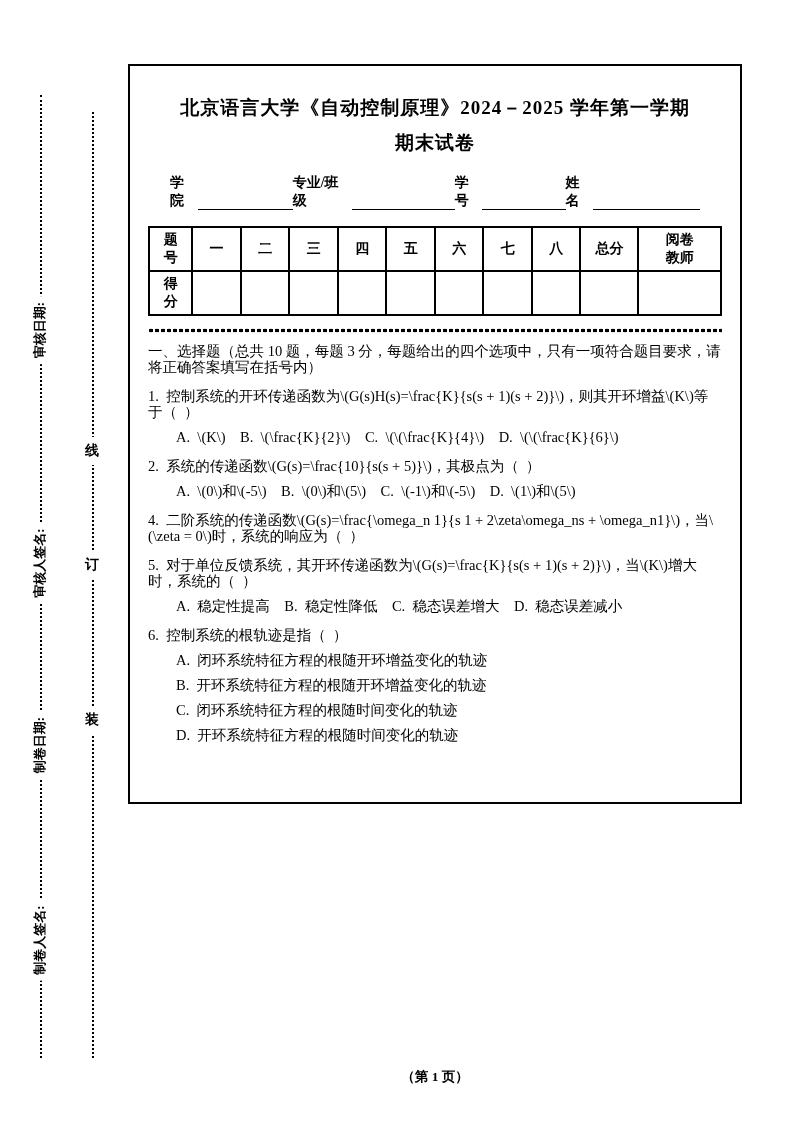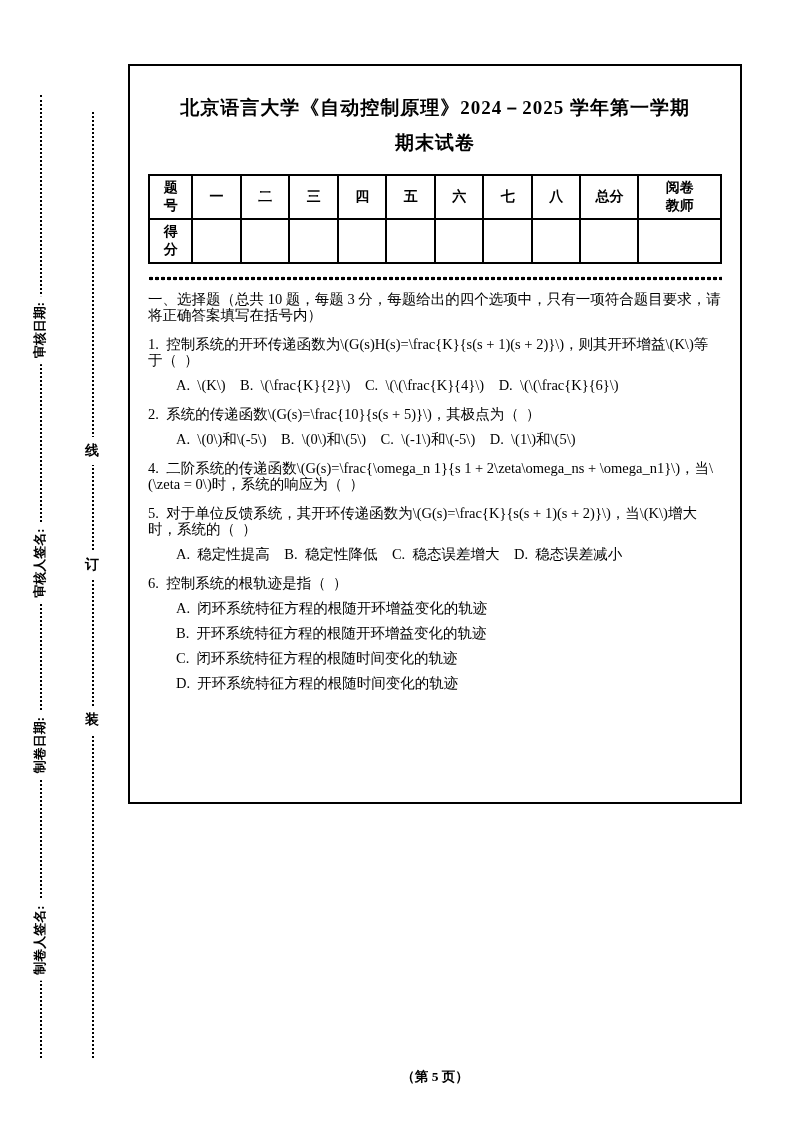--- a/index.html
+++ b/index.html
@@ -73,20 +73,38 @@
 
   <div class="bind-char" style="left:92px; top:451px;">线</div>
   <div class="bind-char" style="left:92px; top:565px;">订</div>
   <div class="bind-char" style="left:92px; top:720px;">装</div>
 </div>
 
 <div class="frame">
 
   <div class="title">北京语言大学《自动控制原理》2024－2025 学年第一学期期末试卷</div>
 
+  <div class="form-row">
+    <div class="form-field">
+      <span>学院</span>
+      <span class="blank" style="width:96px;"></span>
+    </div>
+    <div class="form-field">
+      <span>专业/班级</span>
+      <span class="blank" style="width:104px;"></span>
+    </div>
+    <div class="form-field">
+      <span>学号</span>
+      <span class="blank" style="width:84px;"></span>
+    </div>
+    <div class="form-field">
+      <span>姓名</span>
+      <span class="blank" style="width:108px;"></span>
+    </div>
+  </div>
 
   <table class="score">
     <tbody>
       <tr id="score-header-row">
           <td style="width: 42px;">题
 号</td>
           <td style="width: 47px;">一</td>
           <td style="width: 47px;">二</td>
           <td style="width: 47px;">三</td>
           <td style="width: 47px;">四</td>
@@ -140,13 +158,13 @@
           <div class="q-opt">A.  闭环系统特征方程的根随开环增益变化的轨迹</div>
           <div class="q-opt">B.  开环系统特征方程的根随开环增益变化的轨迹</div>
           <div class="q-opt">C.  闭环系统特征方程的根随时间变化的轨迹</div>
           <div class="q-opt">D.  开环系统特征方程的根随时间变化的轨迹</div>
         </div>
       </div>
   </div>
 
 </div>
 
-<div class="footer">（第 5 页）</div>
+<div class="footer">（第 1 页）</div>
 
 </body></html>

